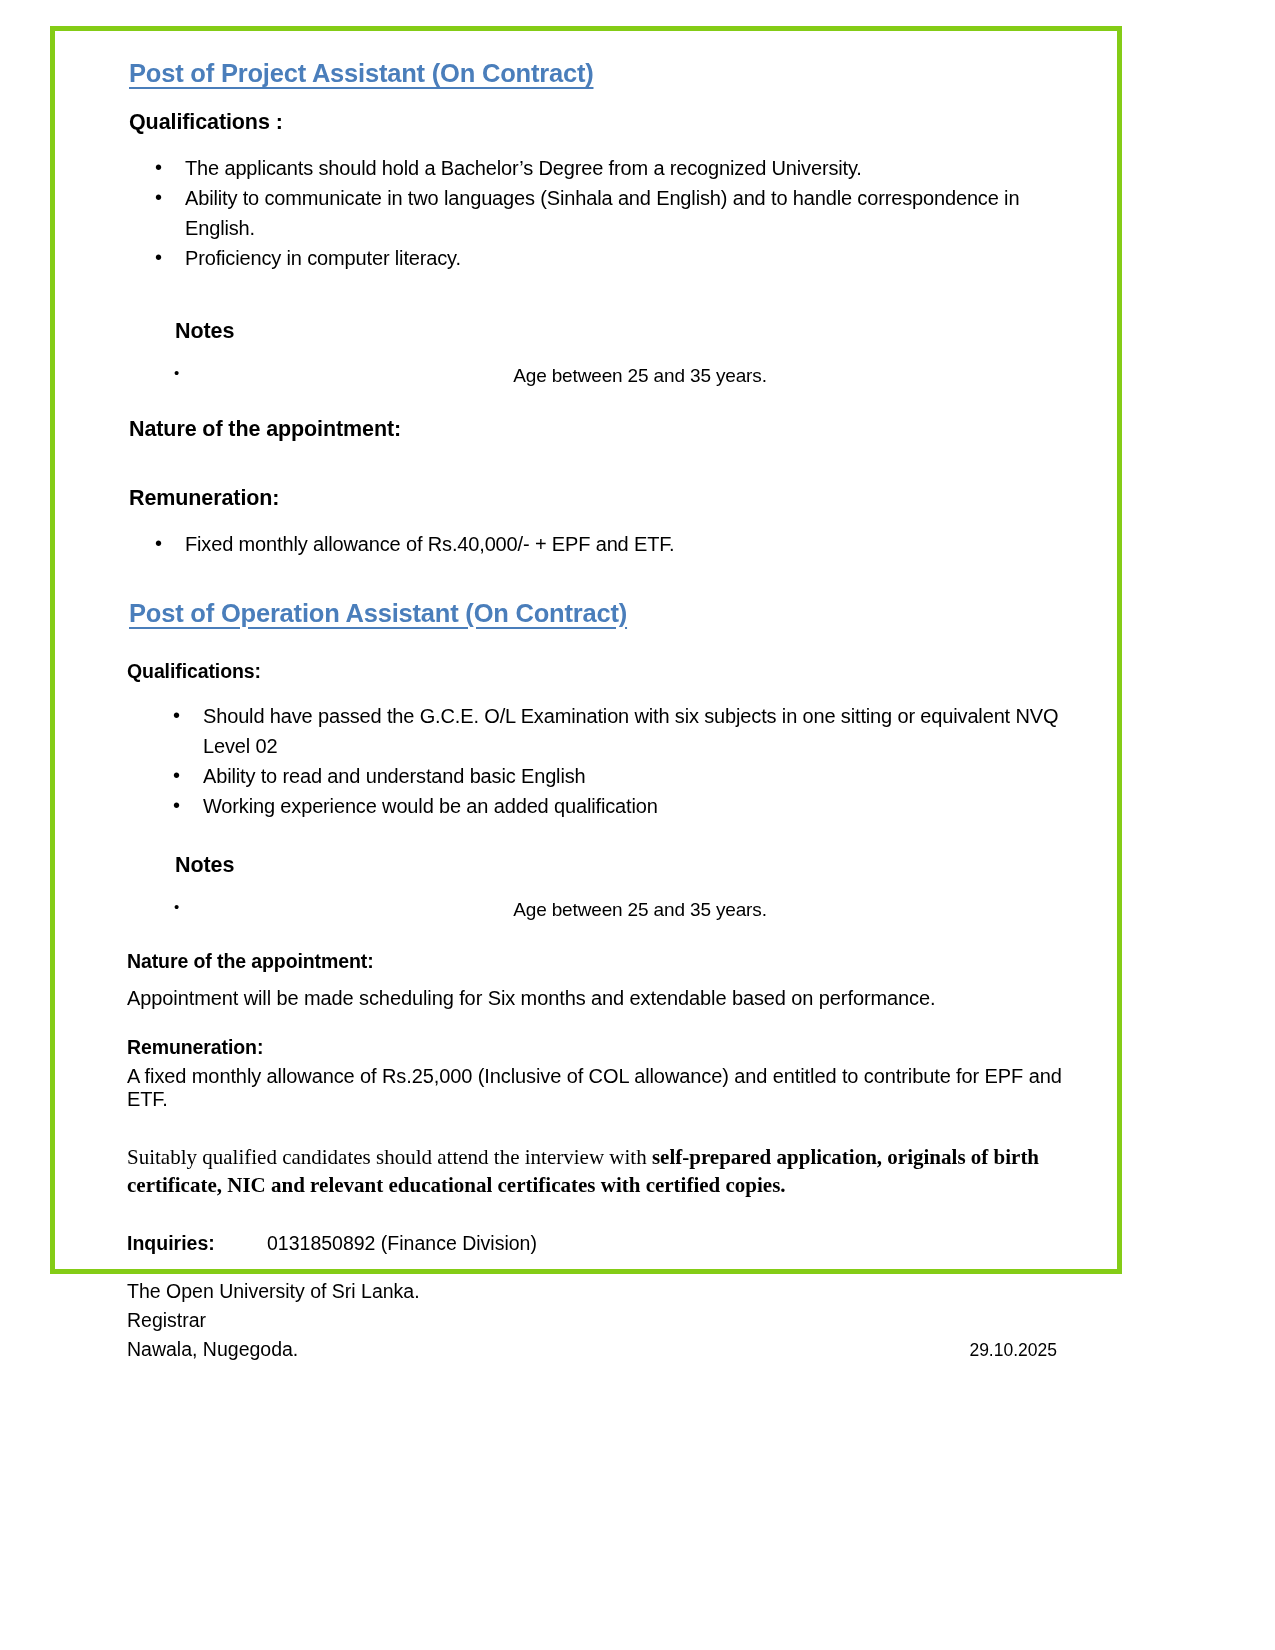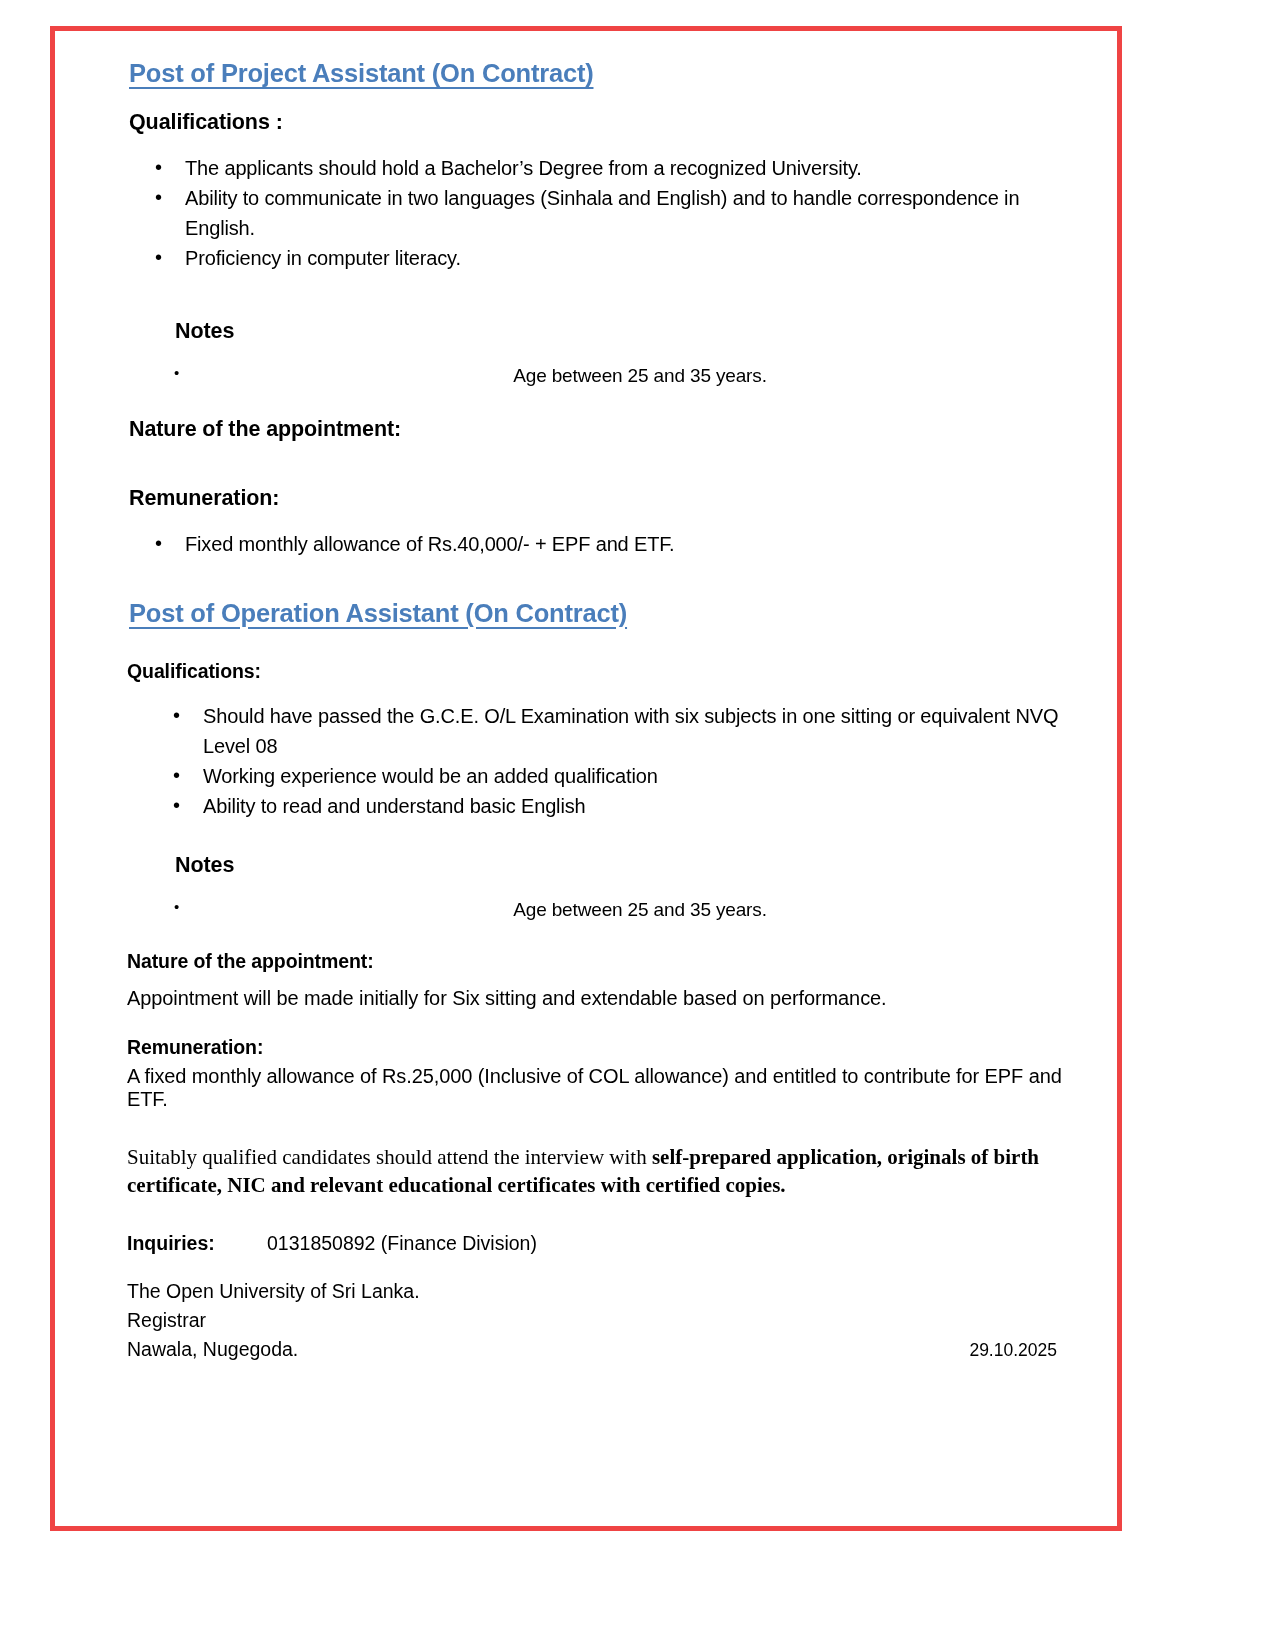--- a/index.html
+++ b/index.html
@@ -14,22 +14,22 @@
     font-family: "Liberation Sans", sans-serif;
     color: #000000;
     position: relative;
     overflow: hidden;
   }
   .page-frame {
     position: absolute;
     left: 50px;
     top: 26px;
     width: 1072px;
-    height: 1505px;
-    border: 5px solid #ef4444;
+    height: 1248px;
+    border: 5px solid #84cc16;
     box-sizing: border-box;
     background: #ffffff;
   }
   .content {
     position: absolute;
     left: 0;
     top: 0;
     right: 0;
     bottom: 0;
     padding: 28px 30px 10px 72px;
@@ -204,42 +204,42 @@
       <span class="post-heading">Post of  Operation Assistant  (On Contract)</span>
     </div>
 
     <div class="sp-32"></div>
 
     <p class="sec-head small">Qualifications:</p>
 
     <div class="sp-18"></div>
 
     <ul class="bullets sub">
-      <li>Should have passed the G.C.E. O/L Examination with six subjects in one sitting or equivalent NVQ  Level 08</li>
+      <li>Should have passed the G.C.E. O/L Examination with six subjects in one sitting or equivalent NVQ  Level 02</li>
+      <li>Ability to read and understand basic English</li>
       <li>Working experience would be an added qualification</li>
-      <li>Ability to read and understand basic English</li>
     </ul>
 
     <div class="sp-32"></div>
 
     <p class="sec-head indent-2">Notes</p>
 
     <div class="sp-18"></div>
 
     <ul class="bullets tight notes-list">
       <li>Age between 25 and 35 years.</li>
     </ul>
 
     <div class="sp-26"></div>
 
     <p class="sec-head small">Nature of the appointment:</p>
 
     <div class="sp-14"></div>
 
-    <p class="body-line"> Appointment will be made initially for Six sitting and extendable based on performance.</p>
+    <p class="body-line"> Appointment will be made scheduling for Six months and extendable based on performance.</p>
 
     <div class="sp-26"></div>
 
     <p class="sec-head small">Remuneration:</p>
 
     <div class="sp-6"></div>
 
     <p class="body-line">A fixed monthly allowance of Rs.25,000 (Inclusive of COL allowance) and entitled to contribute for EPF and ETF.</p>
 
     <div class="sp-32"></div>

